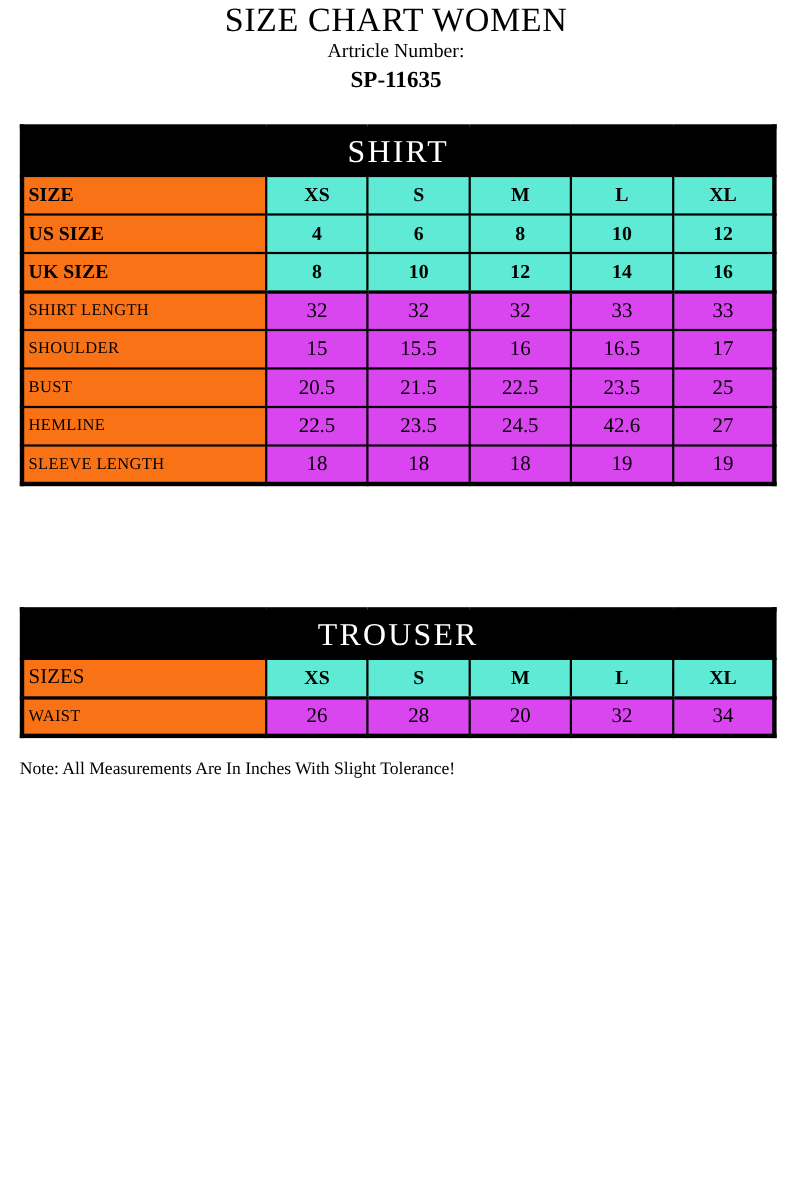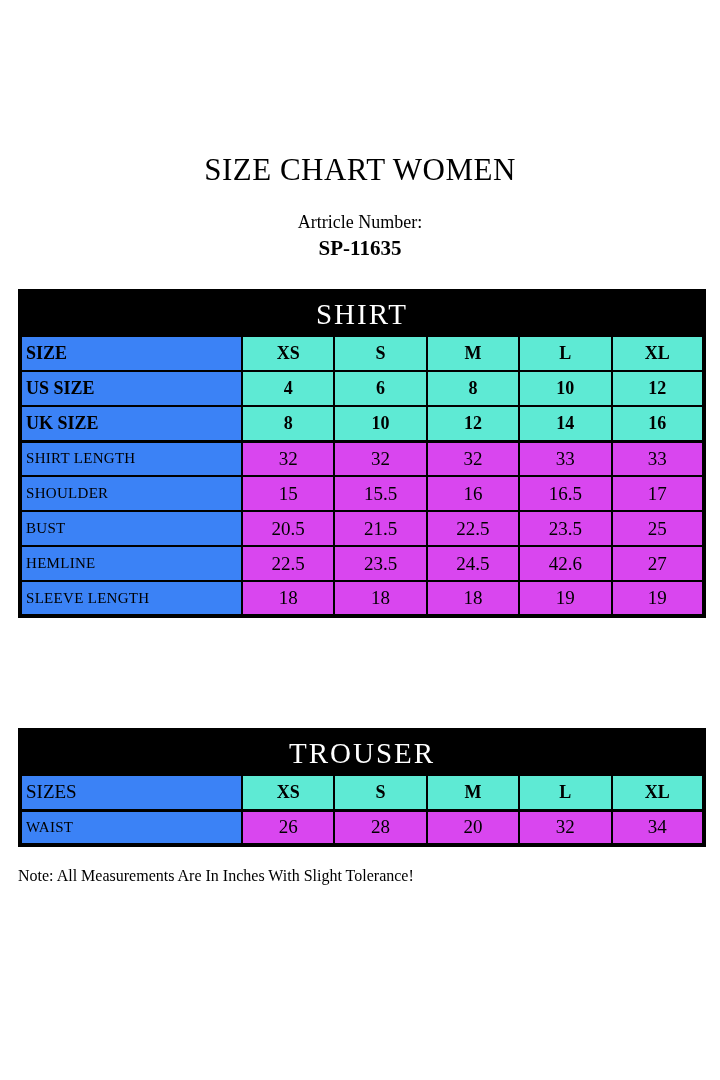--- a/index.html
+++ b/index.html
@@ -10,28 +10,26 @@
   body {
     width: 720px;
     height: 1080px;
     font-family: "Liberation Serif", "DejaVu Serif", serif;
     color: #000000;
     position: relative;
     overflow: hidden;
   }
   .page-title {
     margin: 0;
-    padding-top: 152px;
     text-align: center;
     font-size: 31px;
     font-weight: normal;
     letter-spacing: 0.5px;
   }
   .article-label {
-    margin-top: 24px;
     text-align: center;
     font-size: 18px;
   }
   .article-number {
     margin-top: 3px;
     text-align: center;
     font-size: 21px;
     font-weight: bold;
   }
   table.size-table {
@@ -51,21 +49,21 @@
     color: #ffffff;
     font-size: 29px;
     font-weight: normal;
     letter-spacing: 2px;
     height: 40px;
     text-align: center;
     vertical-align: middle;
   }
   .size-table tr { height: 35px; }
   .label-cell {
-    background: #3b82f6;
+    background: #f97316;
     text-align: left;
     vertical-align: middle;
     padding: 0 0 0 4px;
     border: 2px solid #000000;
   }
   .value-cell {
     text-align: center;
     vertical-align: middle;
     padding: 0;
     border: 2px solid #000000;

